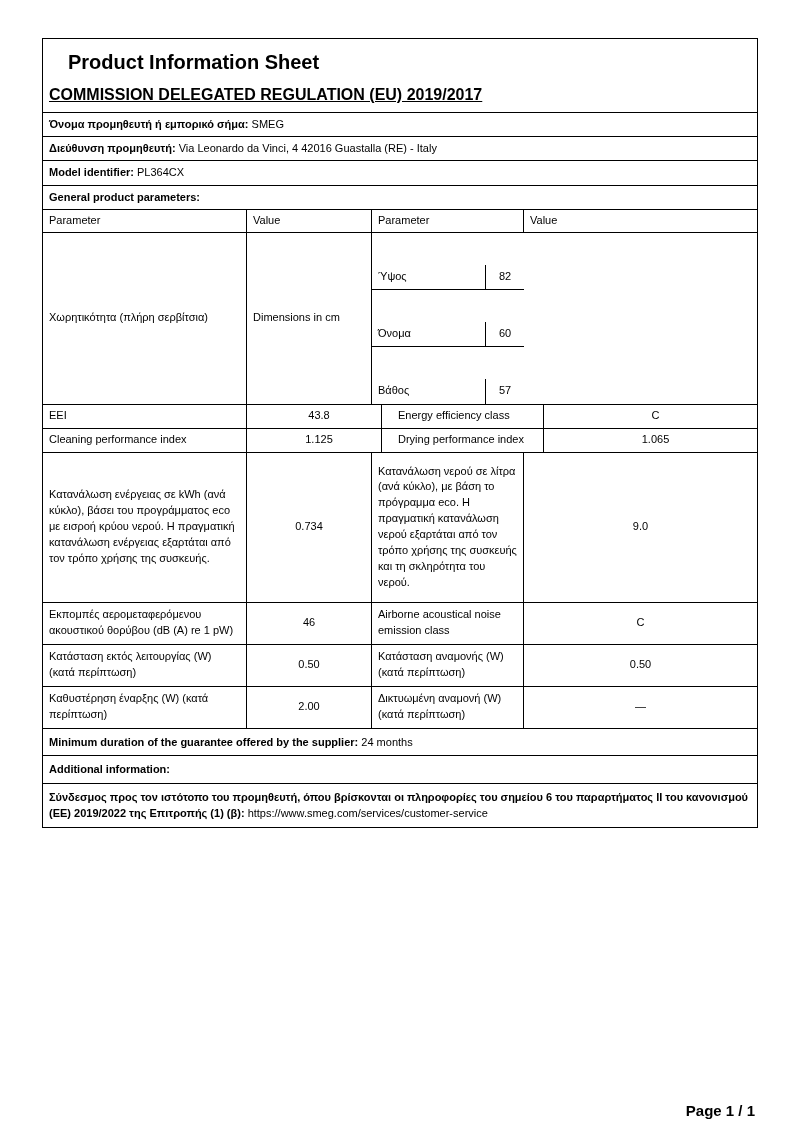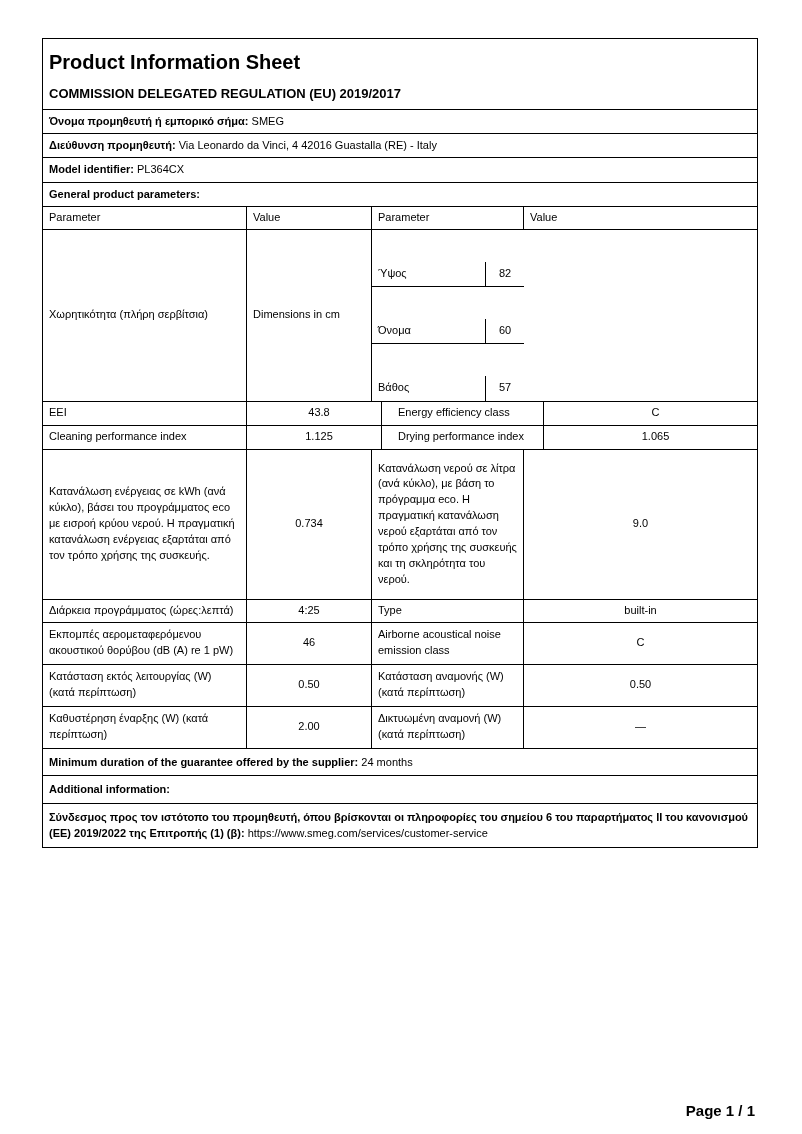--- a/index.html
+++ b/index.html
@@ -26,24 +26,26 @@
     background: #fff;
   }
   .header-block {
     border-bottom: 1px solid #000;
     padding: 12px 6px 8px 6px;
   }
   .title {
     font-size: 20px;
     font-weight: 700;
     margin-bottom: 12px;
+    margin-left: 19px;
   }
   .regulation {
     font-weight: 700;
-    font-size: 13px;
+    font-size: 16px;
+    text-decoration: underline;
   }
   .info-row {
     border-bottom: 1px solid #000;
     padding: 5px 6px;
     min-height: 23px;
     line-height: 1.2;
   }
   .b { font-weight: 700; }
   .prow {
     display: grid;
@@ -160,26 +162,20 @@
       <div class="cell vcell last">1.065</div>
     </div>
 
     <div class="prow h150">
       <div class="cell">Κατανάλωση ενέργειας σε kWh (ανά κύκλο), βάσει του προγράμματος eco με εισροή κρύου νερού. Η πραγματική κατανάλωση ενέργειας εξαρτάται από τον τρόπο χρήσης της συσκευής.</div>
       <div class="cell vcell">0.734</div>
       <div class="cell">Κατανάλωση νερού σε λίτρα (ανά κύκλο), με βάση το πρόγραμμα eco. Η πραγματική κατανάλωση νερού εξαρτάται από τον τρόπο χρήσης της συσκευής και τη σκληρότητα του νερού.</div>
       <div class="cell vcell last">9.0</div>
     </div>
 
-    <div class="prow h23">
-      <div class="cell">Διάρκεια προγράμματος (ώρες:λεπτά)</div>
-      <div class="cell vcell">4:25</div>
-      <div class="cell">Type</div>
-      <div class="cell vcell last">built-in</div>
-    </div>
 
     <div class="prow h42">
       <div class="cell">Εκπομπές αερομεταφερόμενου ακουστικού θορύβου (dB (A) re 1 pW)</div>
       <div class="cell vcell">46</div>
       <div class="cell">Airborne acoustical noise emission class</div>
       <div class="cell vcell last">C</div>
     </div>
 
     <div class="prow h42">
       <div class="cell">Κατάσταση εκτός λειτουργίας (W) (κατά περίπτωση)</div>

